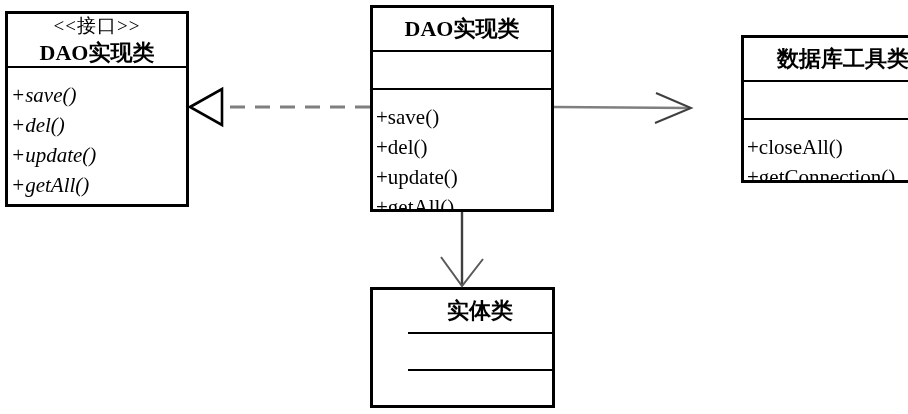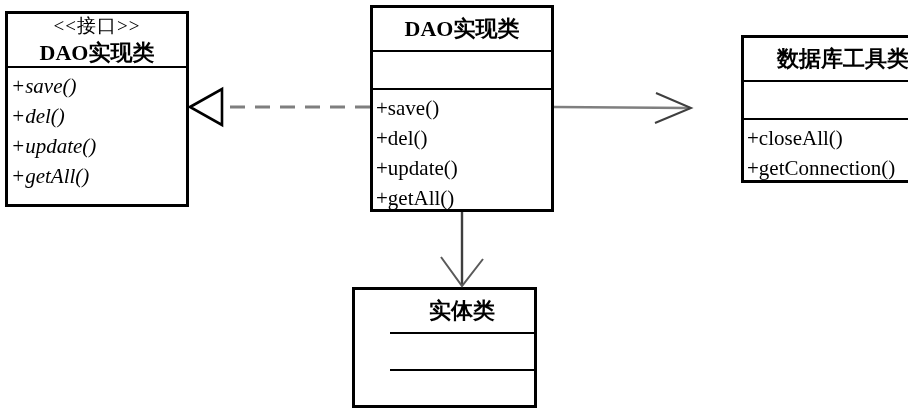--- a/index.html
+++ b/index.html
@@ -36,42 +36,42 @@
     color: #000;
     line-height: 26px;
     letter-spacing: 1px;
   }
   .class-name-label {
     font-size: 22px;
     font-weight: bold;
     color: #000;
     line-height: 28px;
   }
-  .methods-compartment { padding: 3px 3px; }
+  .methods-compartment { padding: 12px 3px; }
   .method-line {
     font-size: 21px;
     line-height: 30px;
     color: #000;
     white-space: nowrap;
   }
   .italic-methods .method-line { font-style: italic; }
 
   
   #box-dao-interface { left: 5px;   top: 11px;  width: 184px; height: 196px; }
   #box-dao-interface .header-compartment { height: 52px; }
 
   #box-dao-impl      { left: 370px; top: 5px;   width: 184px; height: 207px; justify-content: flex-end; }
   #box-dao-impl .header-compartment { height: 42px; }
   #box-dao-impl .attributes-compartment { height: 38px; }
 
   #box-db-utility    { left: 693px; top: 35px;  width: 204px; height: 148px; margin-left: 48px; }
   #box-db-utility .header-compartment { height: 42px; }
   #box-db-utility .attributes-compartment { height: 38px; }
 
-  #box-entity        { left: 352px; top: 287px; width: 185px; height: 121px; padding-left: 35px; }
+  #box-entity        { left: 370px; top: 287px; width: 185px; height: 121px; padding-left: 35px; }
   #box-entity .header-compartment { height: 42px; }
   #box-entity .attributes-compartment { height: 37px; }
   #box-entity .operations-compartment { flex: 1; }
 
   .flex-fill { flex: 1; }
 
   #connector-layer {
     position: absolute;
     left: 0; top: 0;
     width: 908px; height: 414px;

